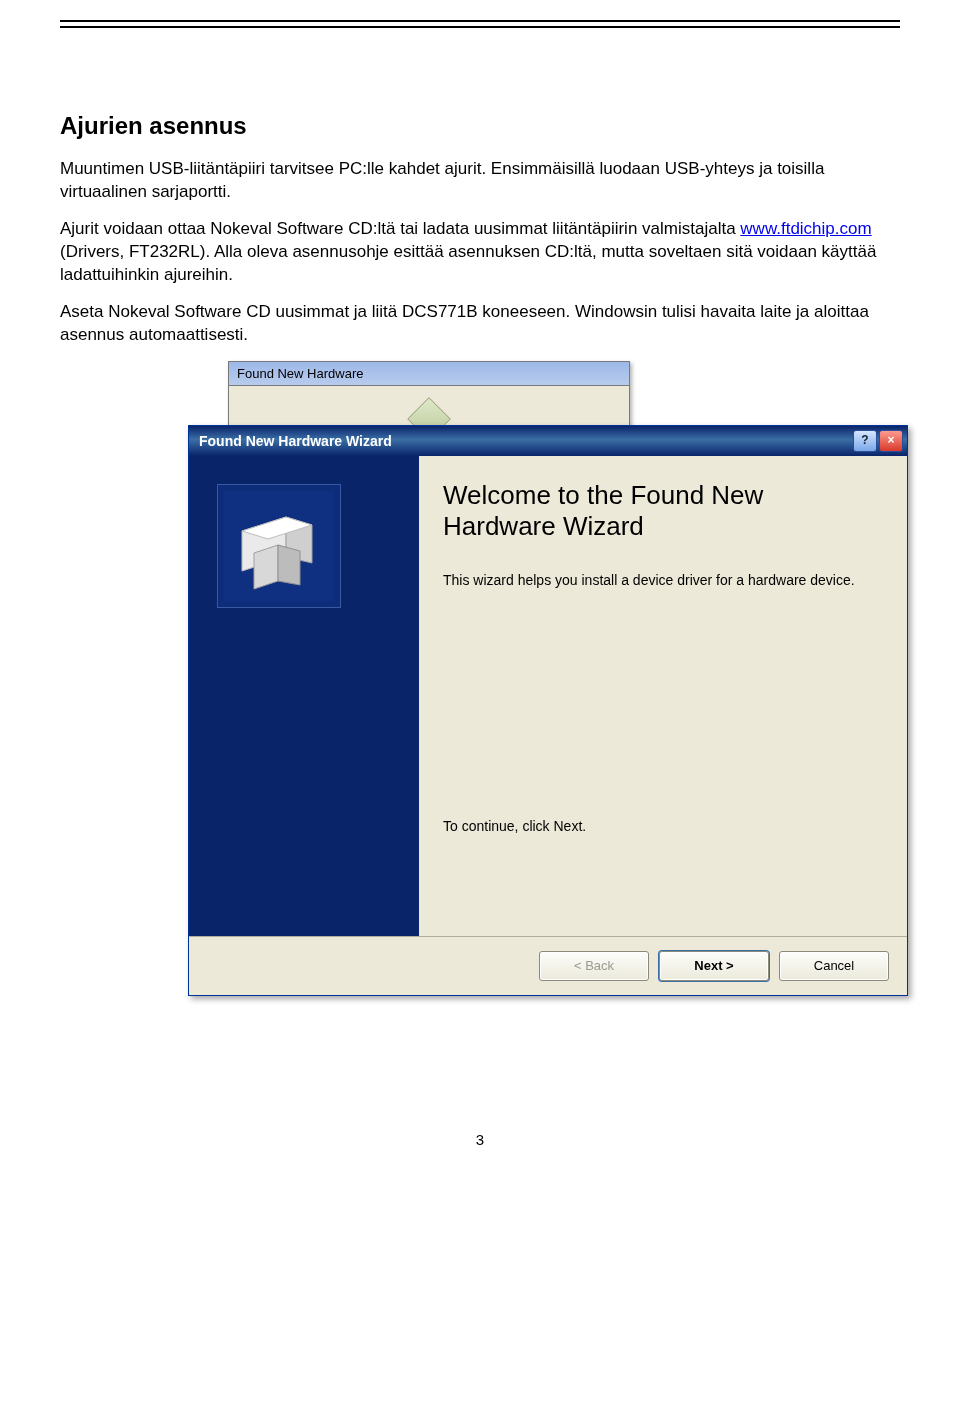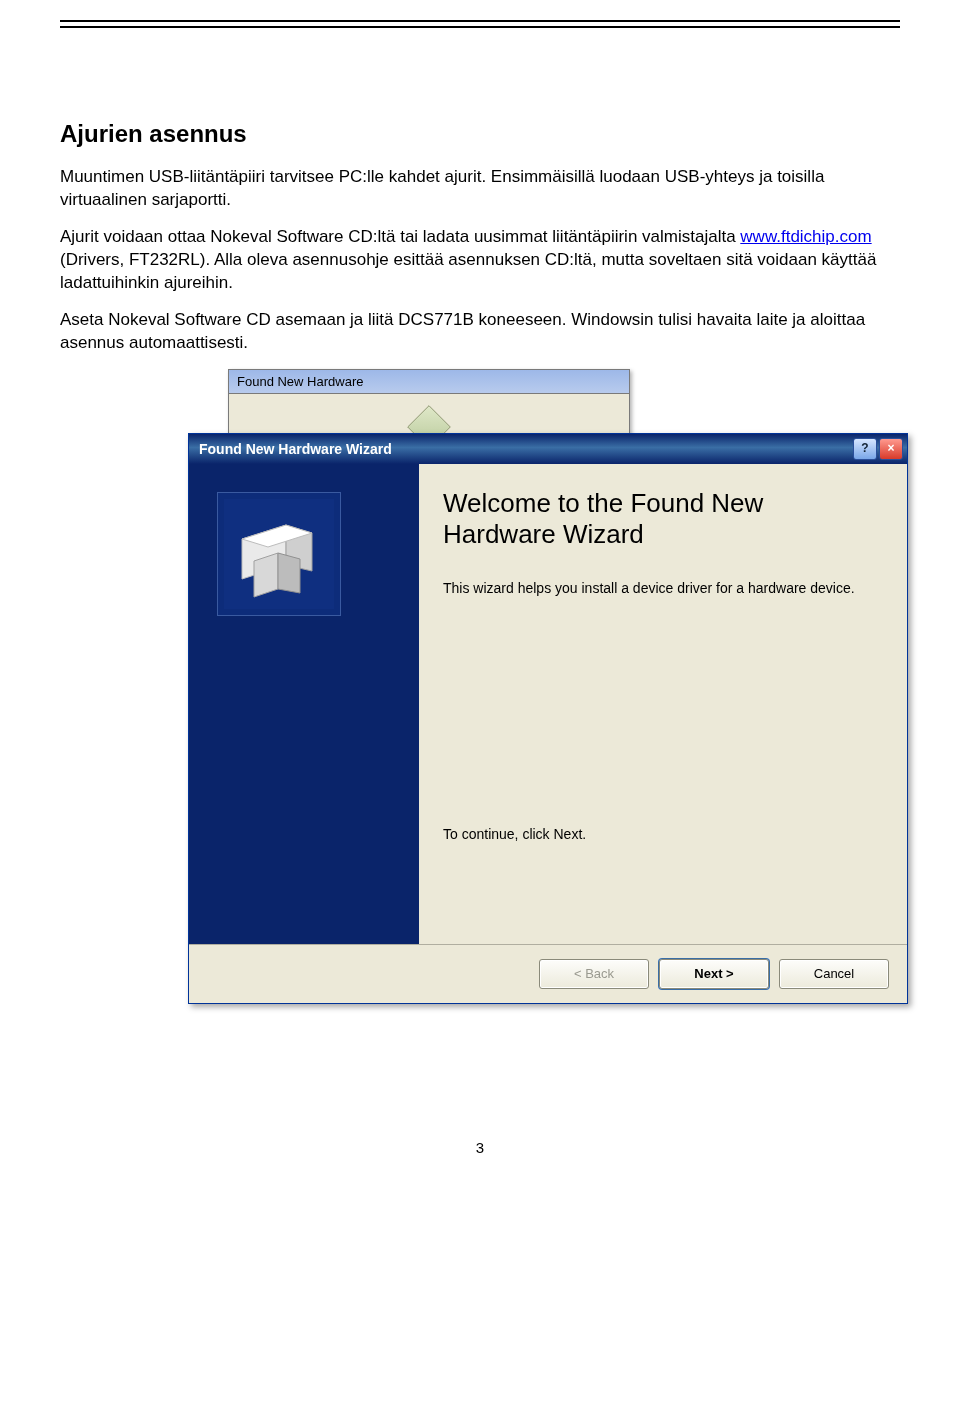--- a/index.html
+++ b/index.html
@@ -32,21 +32,21 @@
     font-size: 34px;
     letter-spacing: 3px;
     margin: 2px 0 2px 0;
   }
   .section-gap {
     height: 80px;
   }
   .section-head {
     font-size: 24px;
     font-weight: bold;
-    margin: 12px 0 18px 0;
+    margin: 4px 0 18px 0;
   }
   .body-p {
     font-size: 17px;
     line-height: 1.35;
     margin: 0 0 14px 0;
   }
   a.link {
     color: #0000ee;
     text-decoration: underline;
   }
@@ -214,21 +214,21 @@
   <div class="section-gap"></div>
 
   <h2 class="section-head">Ajurien asennus</h2>
 
   <p class="body-p">Muuntimen USB-liitäntäpiiri tarvitsee PC:lle kahdet ajurit. Ensimmäisillä luodaan USB-yhteys ja toisilla virtuaalinen sarjaportti.</p>
 
   <p class="body-p">
     <span>Ajurit voidaan ottaa Nokeval Software CD:ltä tai ladata uusimmat liitäntäpiirin valmistajalta </span><a class="link">www.ftdichip.com</a><span> (Drivers, FT232RL). Alla oleva asennusohje esittää asennuksen CD:ltä, mutta soveltaen sitä voidaan käyttää ladattuihinkin ajureihin.</span>
   </p>
 
-  <p class="body-p">Aseta Nokeval Software CD asemaan ja liitä DCS771B koneeseen. Windowsin tulisi havaita laite ja aloittaa asennus automaattisesti.</p>
+  <p class="body-p">Aseta Nokeval Software CD uusimmat ja liitä DCS771B koneeseen. Windowsin tulisi havaita laite ja aloittaa asennus automaattisesti.</p>
 
   <div class="screenshot-stack">
 
     <div class="fnn">
       <div class="fnn-title">Found New Hardware</div>
       <div class="fnn-body">
         <div class="fnn-icon-wrap">
           <div class="fnn-icon"></div>
         </div>
         <div>HTB-Prog</div>

